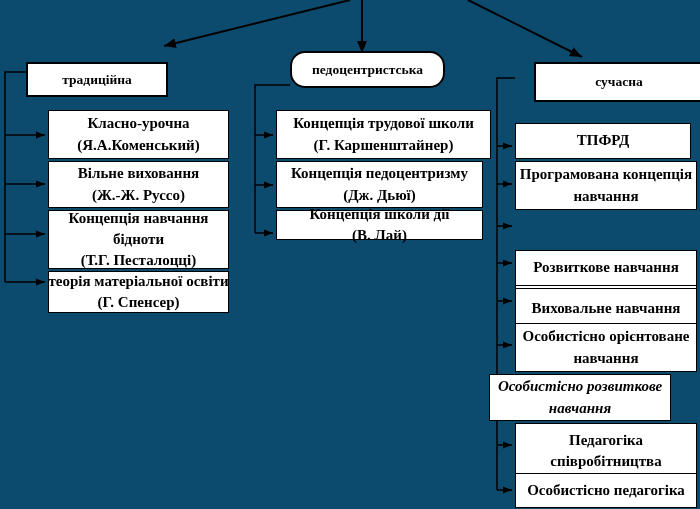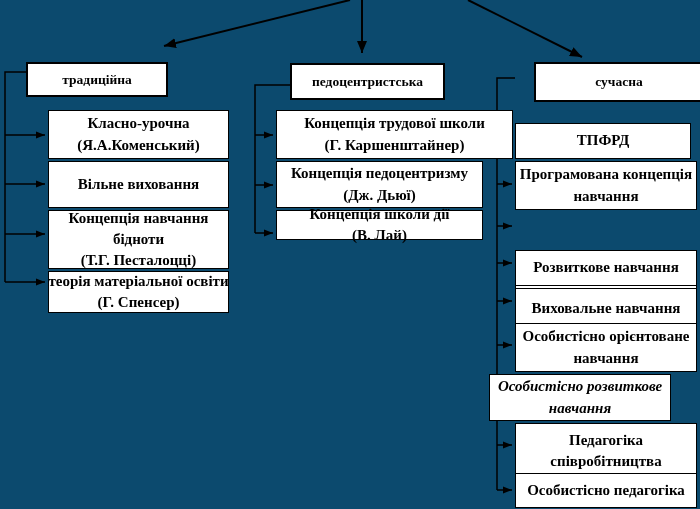--- a/index.html
+++ b/index.html
@@ -84,46 +84,47 @@
       <path d="M497,396 L512,396" marker-end="url(#ah-small)"></path>
       <path d="M497,445 L512,445" marker-end="url(#ah-small)"></path>
       <path d="M497,490 L512,490" marker-end="url(#ah-small)"></path>
     </g>
   </svg>
 
   <div class="box header" style="left:26px; top:62px; width:142px; height:35px;">
     <span>традиційна</span>
   </div>
 
-  <div class="box header" style="left:290px; top:63px; width:155px; height:37px;">
+  <div class="box header" style="left:290px; top:51px; width:155px; height:37px;border-radius:15px;">
     <span>педоцентристська</span>
   </div>
 
   <div class="box header" style="left:534px; top:62px; width:170px; height:40px;">
     <span>сучасна</span>
   </div>
 
   <div class="box child" style="left:48px; top:110px; width:181px; height:49px;">
     <span>Класно-урочна</span>
     <span>(Я.А.Коменський)</span>
   </div>
   <div class="box child" style="left:48px; top:161px; width:181px; height:47px;">
     <span>Вільне виховання</span>
+    <span>(Ж.-Ж. Руссо)</span>
   </div>
   <div class="box child" style="left:48px; top:210px; width:181px; height:59px;">
     <span>Концепція навчання</span>
     <span>бідноти</span>
     <span>(Т.Г. Песталоцці)</span>
   </div>
   <div class="box child" style="left:48px; top:271px; width:181px; height:42px;">
     <span>теорія матеріальної освіти</span>
     <span>(Г. Спенсер)</span>
   </div>
 
-  <div class="box child" style="left:276px; top:110px; width:237px; height:49px;">
+  <div class="box child" style="left:276px; top:110px; width:215px; height:49px;">
     <span>Концепція трудової школи</span>
     <span>(Г. Каршенштайнер)</span>
   </div>
   <div class="box child" style="left:276px; top:161px; width:207px; height:47px;">
     <span>Концепція педоцентризму</span>
     <span>(Дж. Дьюї)</span>
   </div>
   <div class="box child" style="left:276px; top:210px; width:207px; height:30px;">
     <span>Концепція школи дії</span>
     <span>(В. Лай)</span>

